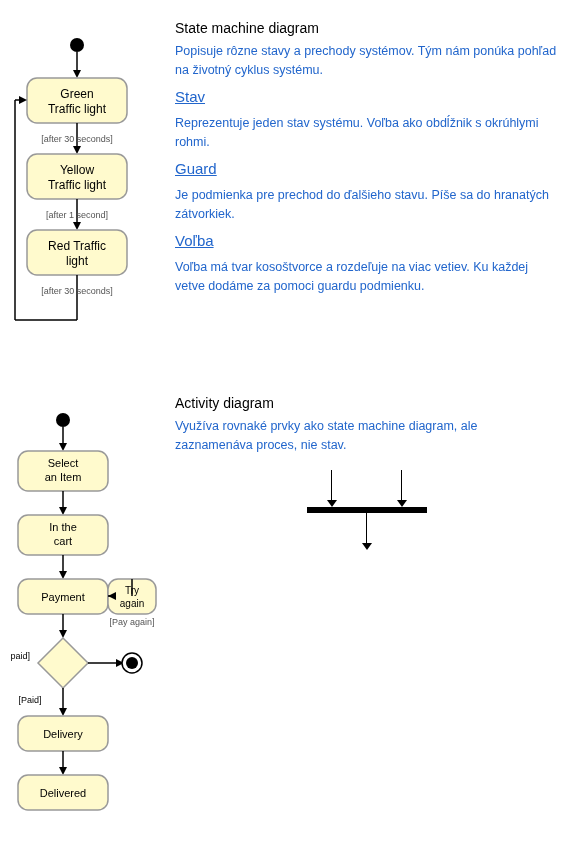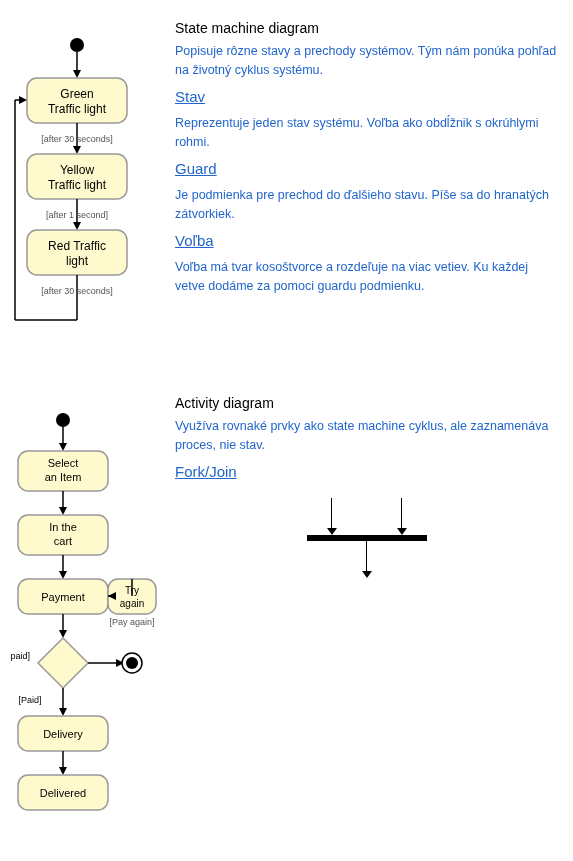--- a/index.html
+++ b/index.html
@@ -237,22 +237,21 @@
         <polygon points="100,191 108,187 108,195" fill="#000"></polygon>
 
         <line x1="100" y1="191" x2="10" y2="191" stroke="none"></line>
 
       </svg>
 
     </div>
 
     <div class="text-panel">
       <h2>Activity diagram</h2>
-      <p>Využíva rovnaké prvky ako state machine cyklus, ale zaznamenáva proces, nie stav.</p>
-      <p><span class="underline-word">Fork/Join</span></p>
+      <p>Využíva rovnaké prvky ako state machine diagram, ale zaznamenáva proces, nie stav.</p>
 
       <div class="fork-join-diagram">
         <div class="fork-arrows-row">
           <div class="fork-arrow-down">
             <div style="width:1.5px; height:30px; background:#000;"></div>
             <div style="width:0;height:0;border-left:5px solid transparent;border-right:5px solid transparent;border-top:7px solid #000;"></div>
           </div>
           <div class="fork-arrow-down">
             <div style="width:1.5px; height:30px; background:#000;"></div>
             <div style="width:0;height:0;border-left:5px solid transparent;border-right:5px solid transparent;border-top:7px solid #000;"></div>

